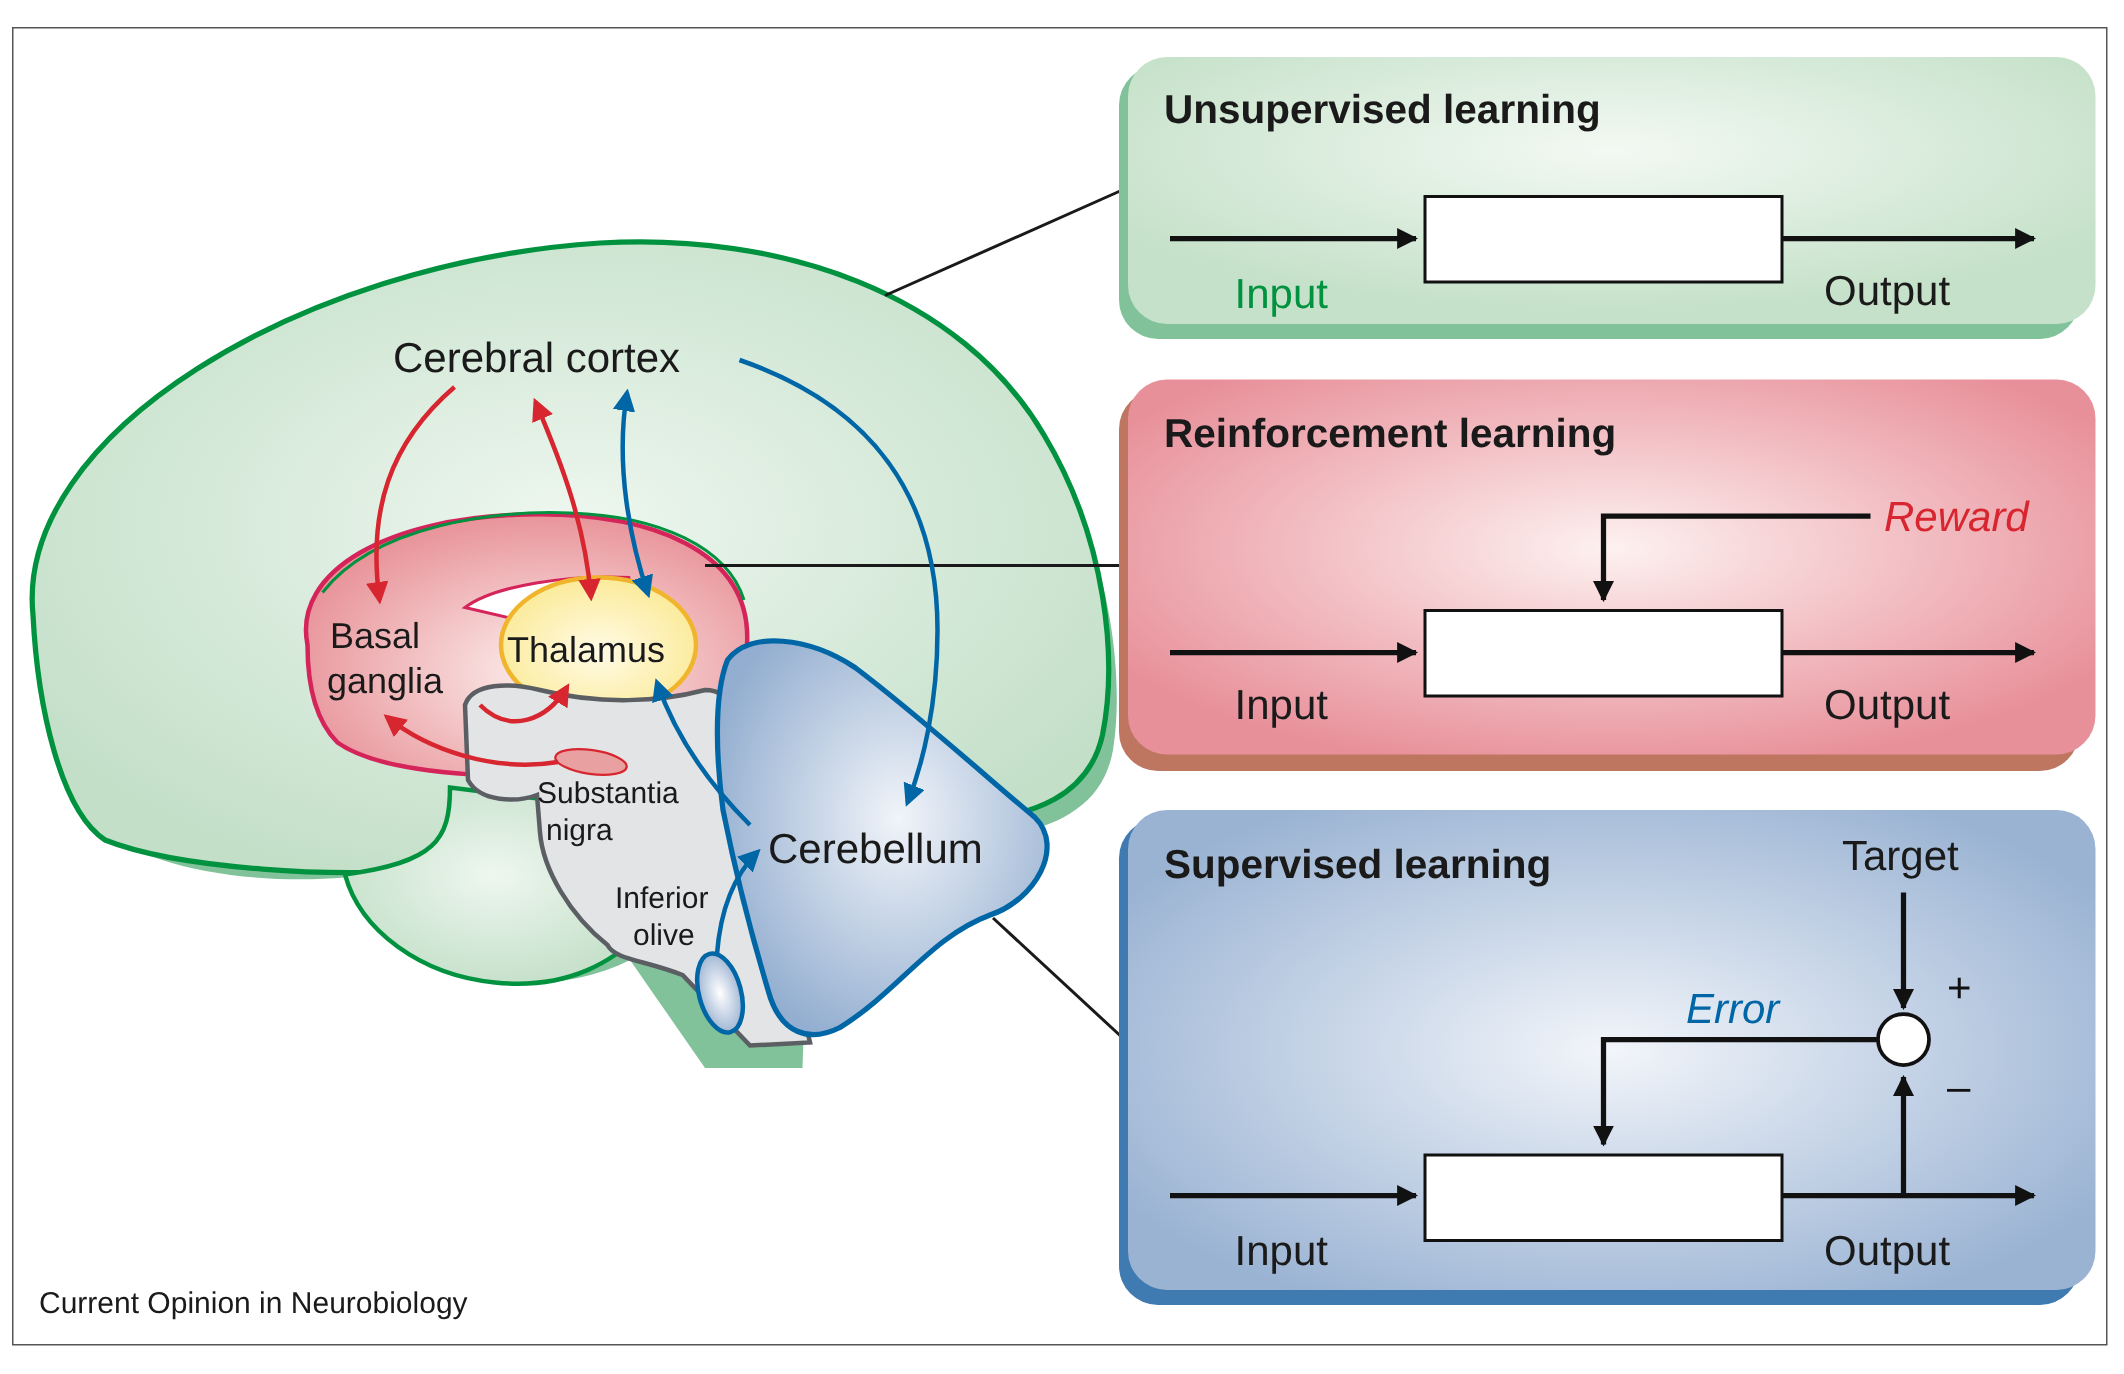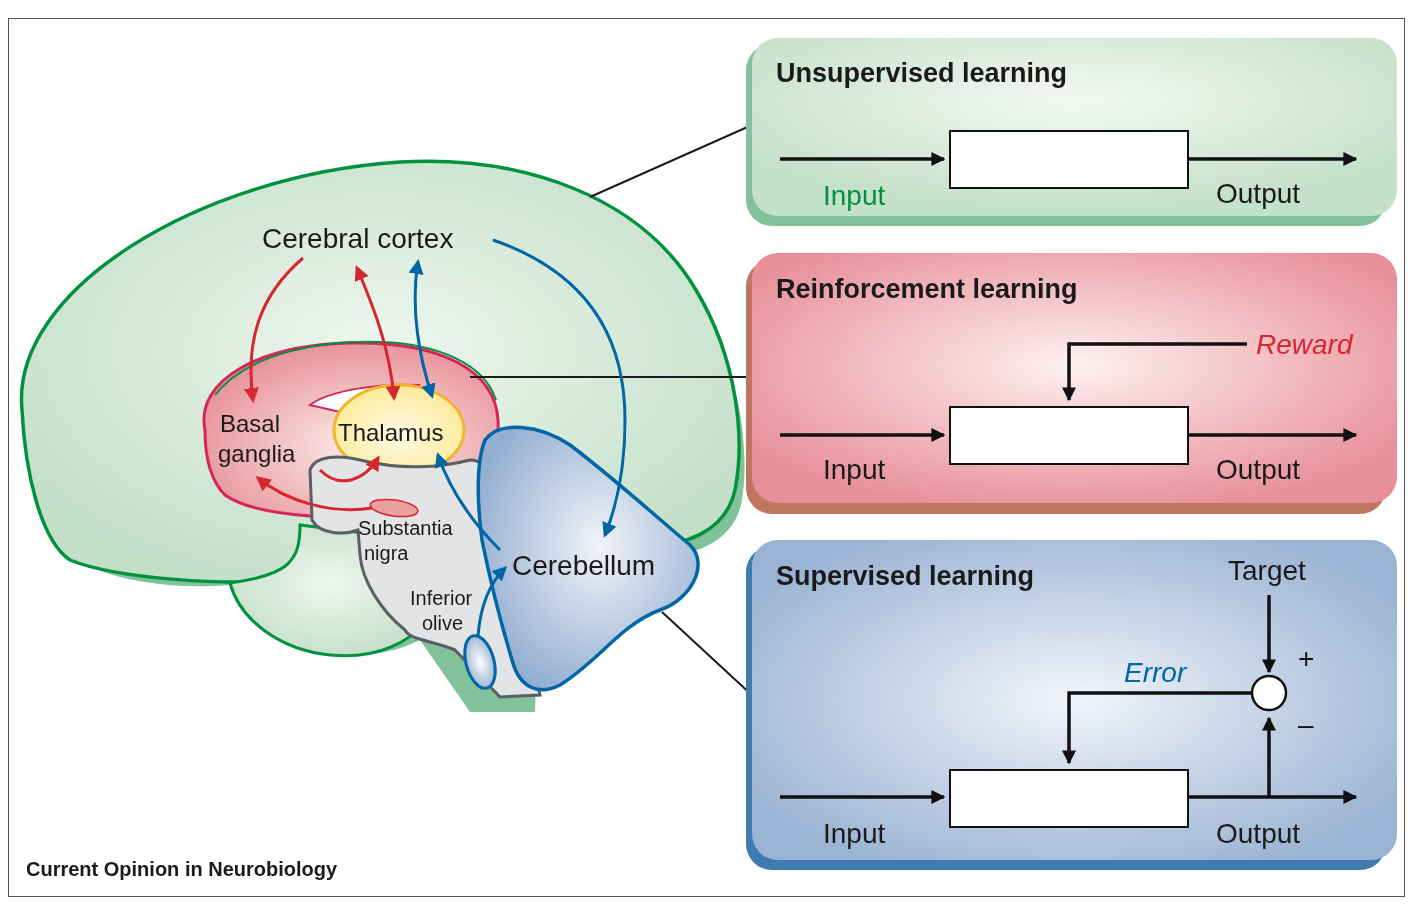--- a/index.html
+++ b/index.html
@@ -2,21 +2,21 @@
 <html><head>
 <meta charset="utf-8">
 <style>
   html, body { margin: 0; padding: 0; background: #ffffff; }
   body { width: 1416px; height: 916px; position: relative; overflow: hidden; font-family: "Liberation Sans", sans-serif; }
   #frame { position: absolute; left: 8px; top: 18px; width: 1397px; height: 879px; border: 1.5px solid #555; box-sizing: border-box; background: #fff; }
   svg#diagram { position: absolute; left: 0; top: 0; }
   .lbl { font-family: "Liberation Sans", sans-serif; fill: #1a1a1a; }
   .panel-title { font-family: "Liberation Sans", sans-serif; font-weight: bold; font-size: 27px; fill: #1a1a1a; }
   .io { font-family: "Liberation Sans", sans-serif; font-size: 28px; fill: #1a1a1a; }
-  .caption { position: absolute; left: 26px; top: 858px; font-size: 20px; color: #1a1a1a; font-family: "Liberation Sans", sans-serif; font-weight: bold; }
+  .caption { position: absolute; left: 26px; top: 858px; font-size: 20px; color: #1a1a1a; font-family: "Liberation Sans", sans-serif; }
 </style>
 </head>
 <body>
 
 <div id="frame"></div>
 
 <svg id="diagram" width="1416" height="916" viewBox="0 0 1416 916" xmlns="http://www.w3.org/2000/svg">
   <defs>
     <radialGradient id="gCortex" cx="0.5" cy="0.45" r="0.6">
       <stop offset="0" stop-color="#eef7ef"></stop>

